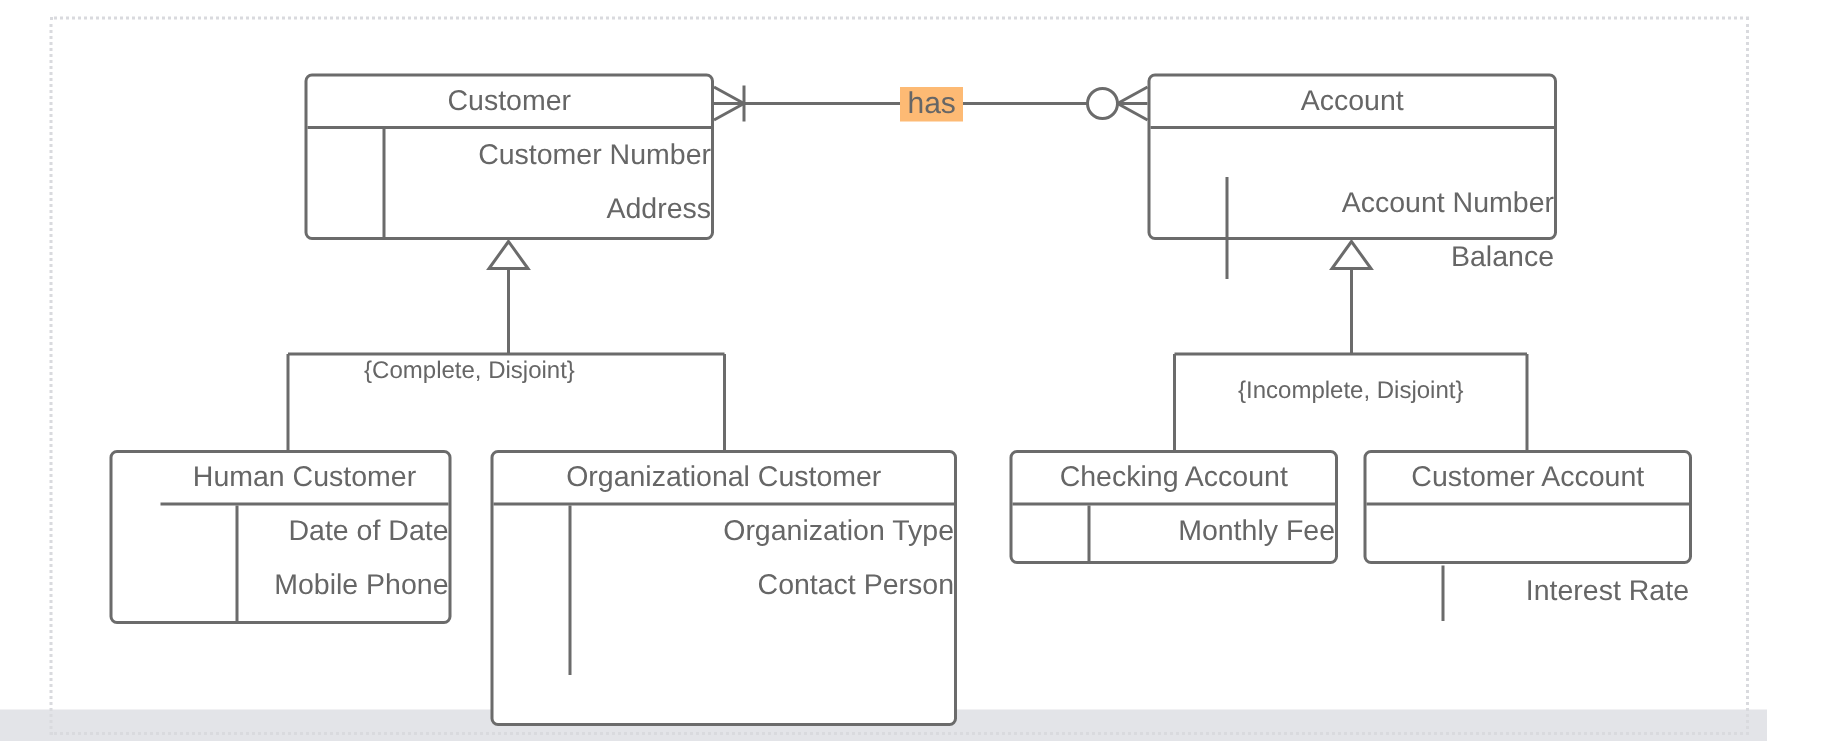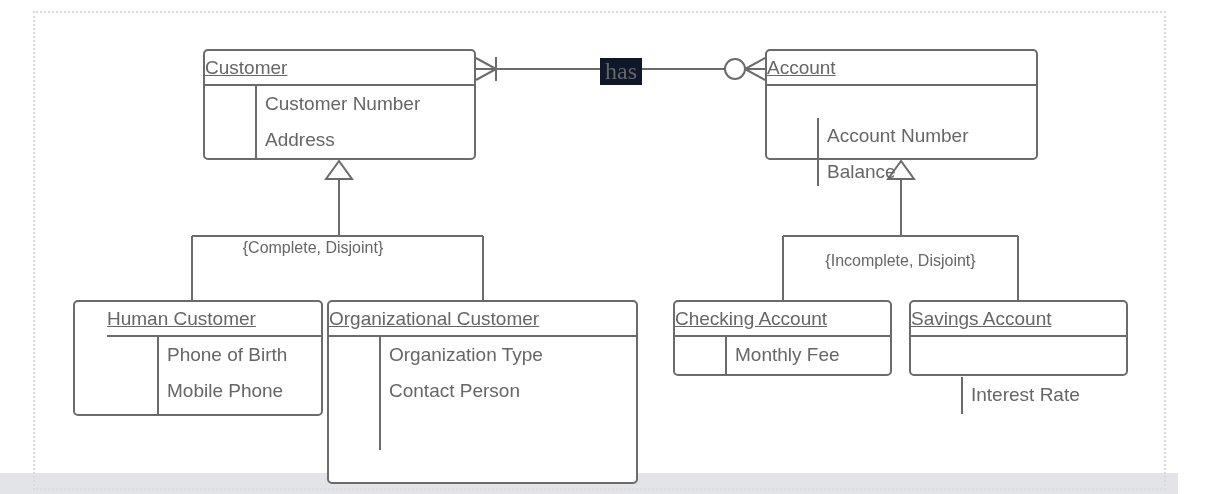--- a/index.html
+++ b/index.html
@@ -43,27 +43,26 @@
     position: absolute;
     box-sizing: border-box;
     border: 2px solid #6b6b6b;
     border-radius: 5px;
     background: #ffffff;
   }
   .entity .hdr {
     box-sizing: border-box;
     height: 35px;
     line-height: 33px;
-    text-align: left;
+    text-align: center;
     color: #666666;
     font-size: 19px;
     border-bottom: 2px solid #6b6b6b;
     white-space: nowrap;
     overflow: hidden;
-    text-decoration: underline;
   }
   .entity .body {
     position: relative;
     box-sizing: border-box;
   }
   .entity .gutter {
     position: absolute;
     left: 0; top: 0; bottom: 0;
     width: 52px;
     border-right: 2px solid #6b6b6b;
@@ -74,20 +73,21 @@
     box-sizing: border-box;
   }
   .entity .attr {
     height: 36px;
     line-height: 36px;
     padding-left: 8px;
     color: #666666;
     font-size: 19px;
     white-space: nowrap;
     overflow: hidden;
+    text-align: right;
   }
   svg.overlay {
     position: absolute;
     left: 0; top: 0;
     width: 1216px;
     height: 494px;
     pointer-events: none;
   }
   svg.overlay .ln {
     stroke: #6b6b6b;
@@ -100,25 +100,24 @@
     fill: #ffffff;
   }
   svg.overlay .circ {
     stroke: #6b6b6b;
     stroke-width: 2;
     fill: #ffffff;
   }
   .edge-label {
     position: absolute;
     color: #666666;
-    font-size: 24px;
-    background: #0f172a;
+    font-size: 20px;
+    background: #fdba74;
     padding: 0 5px;
     white-space: nowrap;
-    font-family: Liberation Serif, serif;
   }
   .constraint-label {
     position: absolute;
     color: #666666;
     font-size: 16px;
     white-space: nowrap;
     text-align: center;
   }
 </style>
 </head>
@@ -182,26 +181,26 @@
     <div class="hdr">Account</div>
     <div class="body" style="height:68px;margin-top:32px;">
       <div class="gutter"></div>
       <div class="attrs">
         <div class="attr">Account Number</div>
         <div class="attr">Balance</div>
       </div>
     </div>
   </div>
 
-  <div class="entity" style="left:73px; top:300px; width:250px; height:116px;padding-left:32px;">
+  <div class="entity" style="left:73px; top:300px; width:228px; height:116px;padding-left:32px;">
     <div class="hdr">Human Customer</div>
     <div class="body" style="height:77px;">
       <div class="gutter"></div>
       <div class="attrs">
-        <div class="attr">Phone of Birth</div>
+        <div class="attr">Date of Date</div>
         <div class="attr">Mobile Phone</div>
       </div>
     </div>
   </div>
 
   <div class="entity" style="left:327px; top:300px; width:311px; height:184px;">
     <div class="hdr">Organizational Customer</div>
     <div class="body" style="height:113px;">
       <div class="gutter"></div>
       <div class="attrs">
@@ -215,21 +214,21 @@
     <div class="hdr">Checking Account</div>
     <div class="body" style="height:37px;">
       <div class="gutter"></div>
       <div class="attrs">
         <div class="attr">Monthly Fee</div>
       </div>
     </div>
   </div>
 
   <div class="entity" style="left:909px; top:300px; width:219px; height:76px;">
-    <div class="hdr">Savings Account</div>
+    <div class="hdr">Customer Account</div>
     <div class="body" style="height:37px;margin-top:40px;">
       <div class="gutter"></div>
       <div class="attrs">
         <div class="attr">Interest Rate</div>
       </div>
     </div>
   </div>
 
 </div>
 

